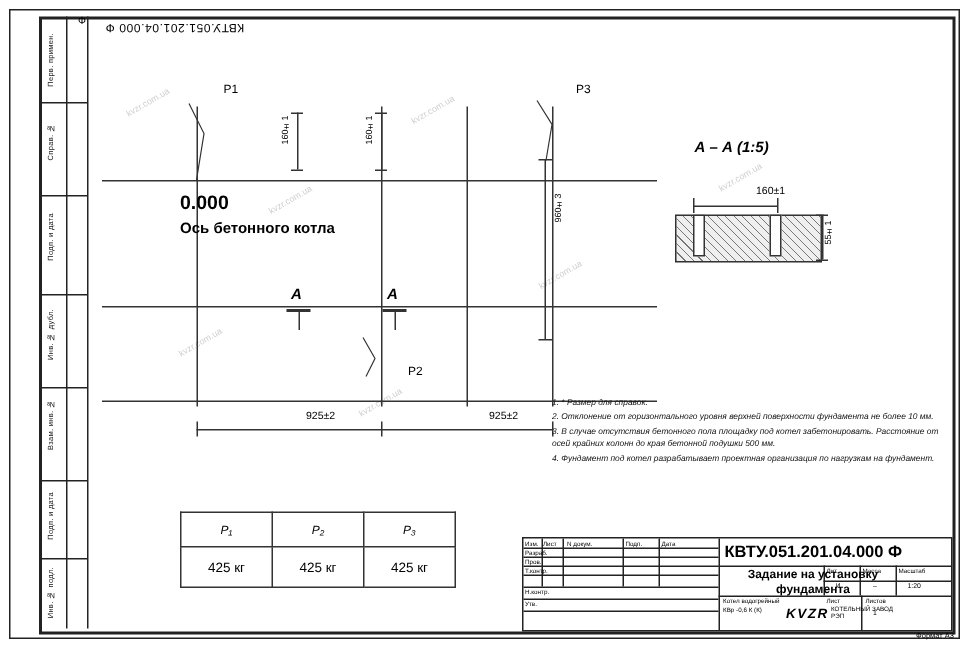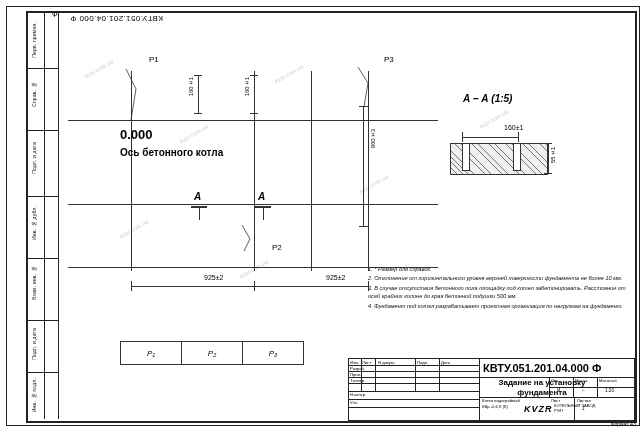--- a/index.html
+++ b/index.html
@@ -170,20 +170,25 @@
       <div>3. В случае отсутствия бетонного пола площадку под котел забетонировать. Расстояние от осей крайних колонн до края бетонной подушки 500 мм.</div>
       <div>4. Фундамент под котел разрабатывает проектная организация по нагрузкам на фундамент.</div>
     </div>
 
     <table class="ptable" style="left:62px;top:300px;">
       <tbody>
           <tr>
         <td class="hdr">Р₁</td>
         <td class="hdr">Р₂</td>
         <td class="hdr">Р₃</td>
+      </tr>
+      <tr>
+        <td>425 кг</td>
+        <td>425 кг</td>
+        <td>425 кг</td>
       </tr>
     </tbody>
       </table>
 
   </div>
 
   <div class="stamp">
 
     <div class="vline" style="left:130px;top:0;height:61px;"></div>
     <div class="vline" style="left:12px;top:0;height:32px;"></div>

